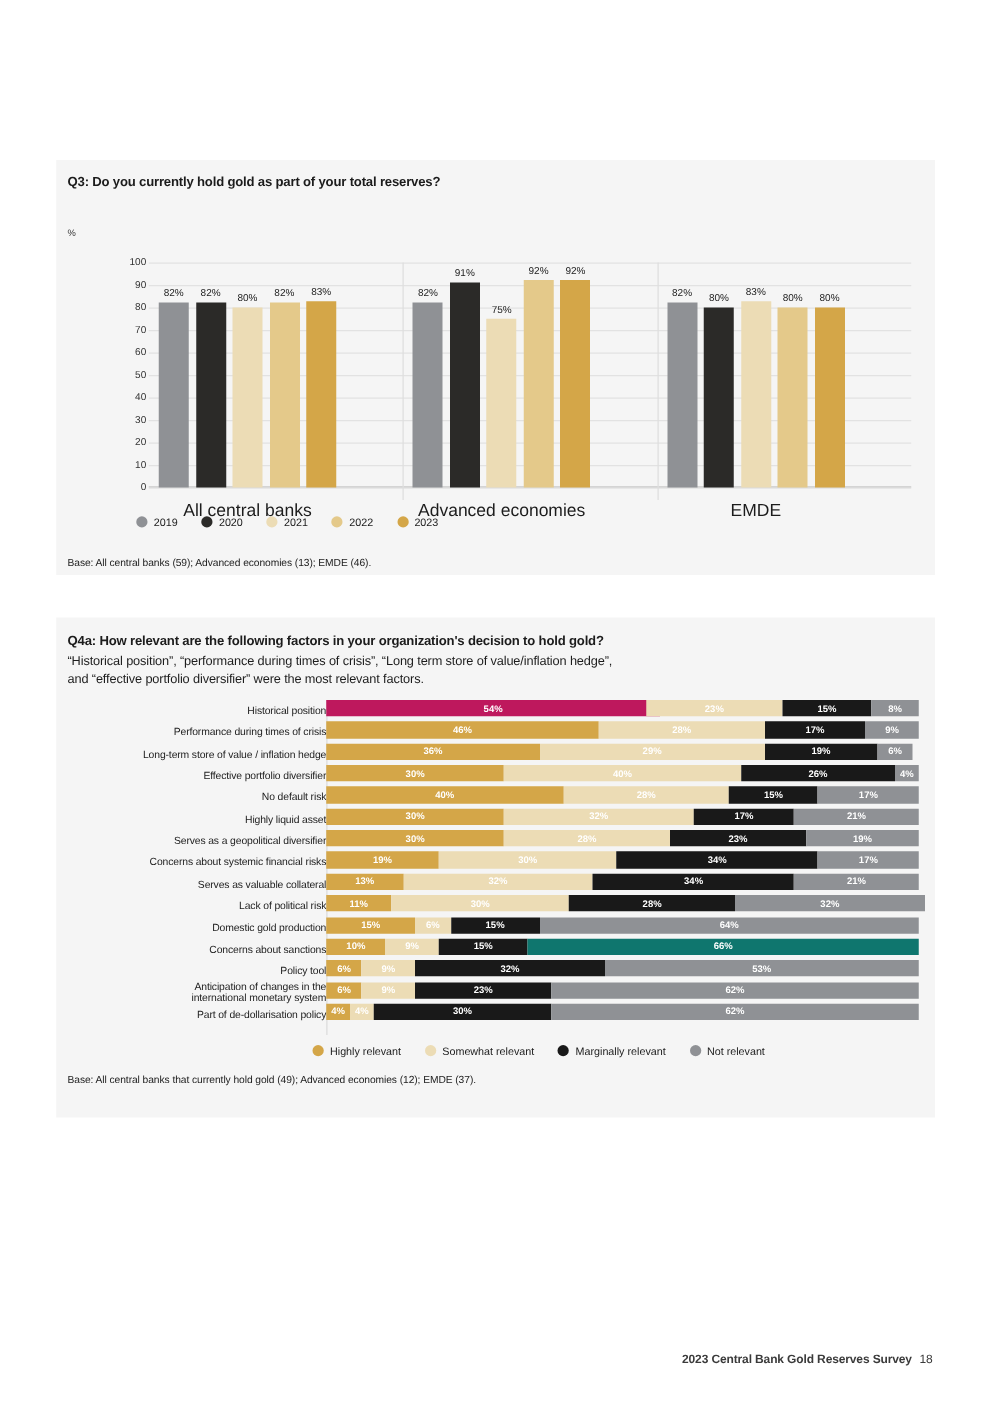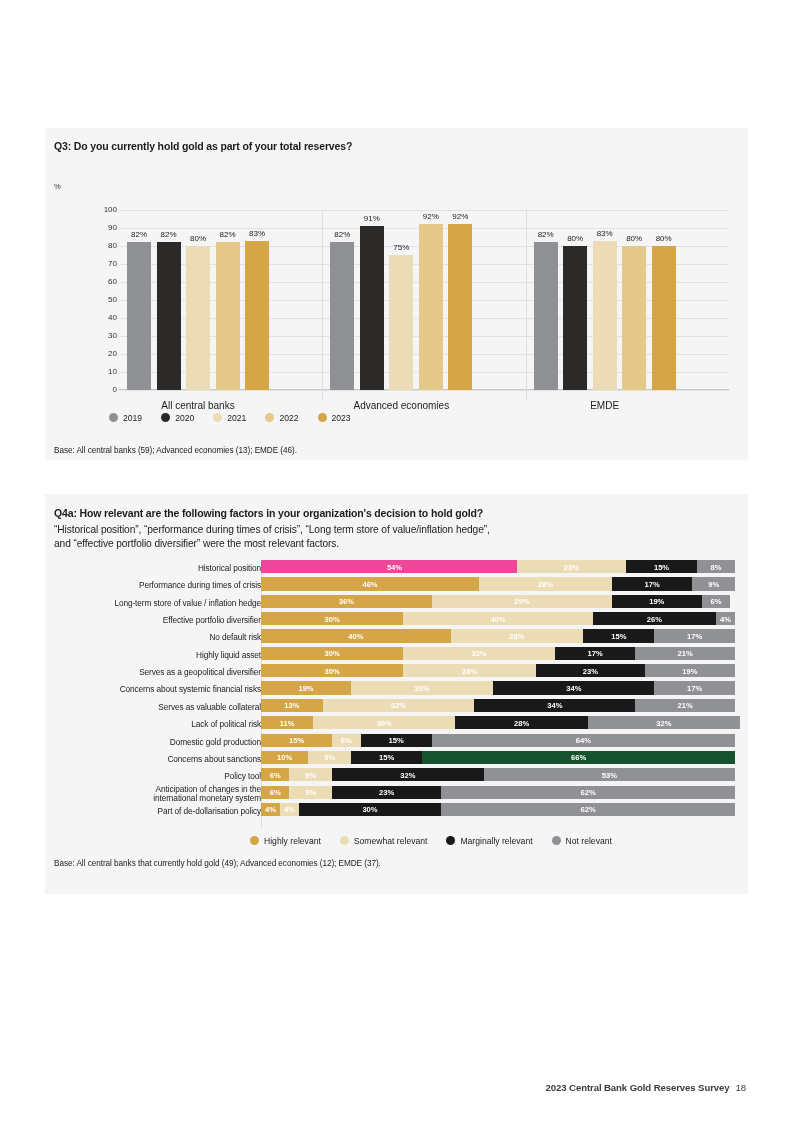--- a/index.html
+++ b/index.html
@@ -34,21 +34,21 @@
     font-size:8px;color:#333;transform:translateY(-5px);
   }
   .baseline{position:absolute;left:0;bottom:0;width:100%;height:1px;background:#c9c9c9;}
   .group-sep{position:absolute;width:1px;background:#dedede;}
   .vbar{position:absolute;bottom:0;}
   .vbar-lbl{
     position:absolute;font-size:8px;color:#1c1c1c;text-align:center;
     white-space:nowrap;transform:translateX(-50%);
   }
   .group-lbl{
-    position:absolute;font-size:10px;color:#1c1c1c;text-align:center;
+    position:absolute;font-size:14px;color:#1c1c1c;text-align:center;
     white-space:nowrap;transform:translateX(-50%);
   }
 
   
   .legend{position:absolute;display:flex;align-items:center;gap:5px;}
   .legend-item{display:flex;gap:5px;margin-right:14px;}
   .dot{width:9px;height:9px;border-radius:50%;display:inline-block;}
   .legend-txt{font-size:8.6px;color:#1c1c1c;white-space:nowrap;}
 
   .basenote{
@@ -182,21 +182,21 @@
   <div class="card" id="card-q4a">
     <div class="q-title" style="top:13px;">Q4a: How relevant are the following factors in your organization's decision to hold gold?</div>
     <div class="q-sub" style="top:29px;">“Historical position”, “performance during times of crisis”, “Long term store of value/inflation hedge”,</div>
     <div class="q-sub" style="top:43px;">and “effective portfolio diversifier” were the most relevant factors.</div>
 
     <div id="chart2">
       <div class="axis-v"></div>
     <div class="hrow" style="top: 0px; height: 13.2px;">
           <div class="hlabel one">Historical position</div>
           <div class="htrack" style="height: 13.2px;">
-            <div class="hseg" style="left: 0px; width: 267px; background: #ec4899;">
+            <div class="hseg" style="left: 0px; width: 267px; background: #be185d;">
               <span>54%</span>
             </div>
             <div class="hseg" style="left: 255.96px; width: 109.02px; background: rgb(236, 220, 181);">
               <span>23%</span>
             </div>
             <div class="hseg" style="left: 364.98px; width: 71.1px; background: rgb(25, 25, 25);">
               <span>15%</span>
             </div>
             <div class="hseg" style="left: 436.08px; width: 37.92px; background: rgb(143, 145, 149);">
               <span>8%</span>
@@ -378,21 +378,21 @@
           <div class="htrack" style="height: 13.2px;">
             <div class="hseg" style="left: 0px; width: 47.4px; background: rgb(212, 166, 72);">
               <span>10%</span>
             </div>
             <div class="hseg" style="left: 47.4px; width: 42.66px; background: rgb(236, 220, 181);">
               <span>9%</span>
             </div>
             <div class="hseg" style="left: 90.06px; width: 71.1px; background: rgb(25, 25, 25);">
               <span>15%</span>
             </div>
-            <div class="hseg" style="left: 161.16px; width: 312.84px; background: #14532d;">
+            <div class="hseg" style="left: 161.16px; width: 312.84px; background: #0f766e;">
               <span>66%</span>
             </div>
           </div>
         </div>
         <div class="hrow" style="top: 208.2px; height: 13.2px;">
           <div class="hlabel one">Policy tool</div>
           <div class="htrack" style="height: 13.2px;">
             <div class="hseg" style="left: 0px; width: 28.44px; background: rgb(212, 166, 72);">
               <span>6%</span>
             </div>

